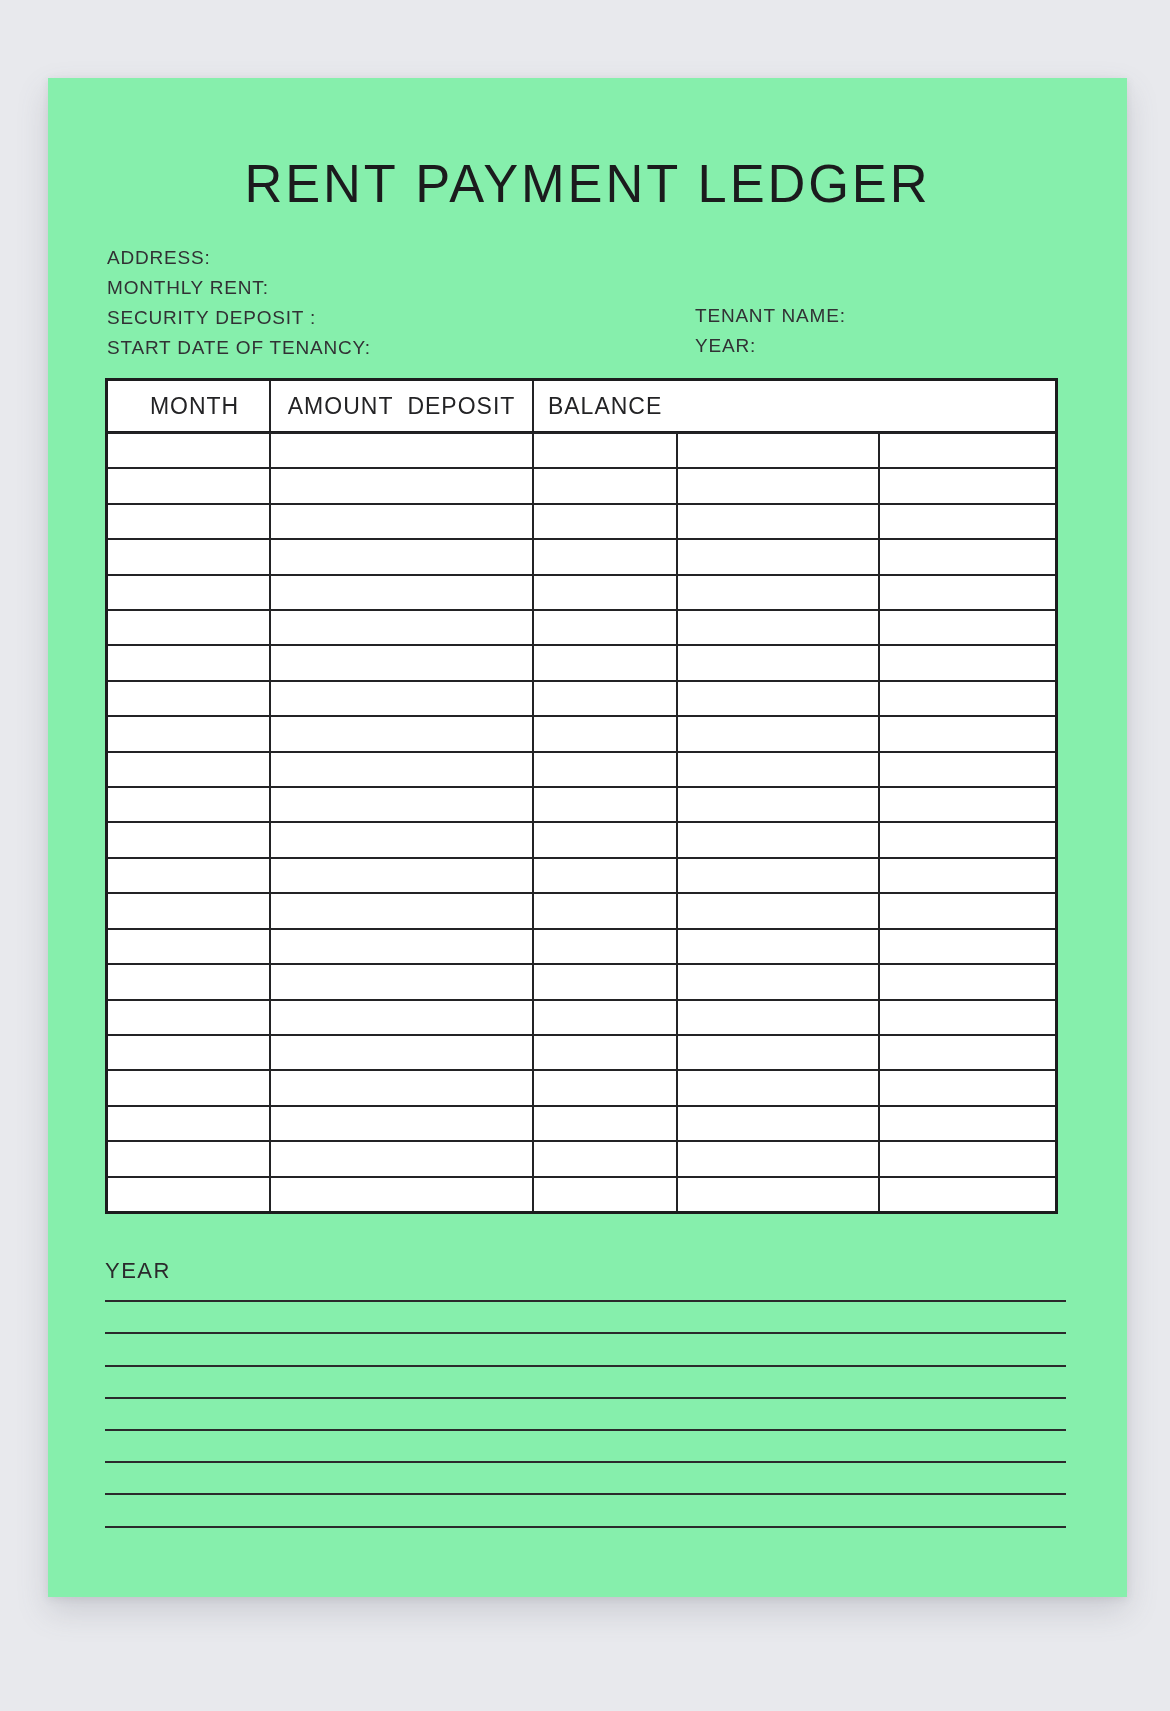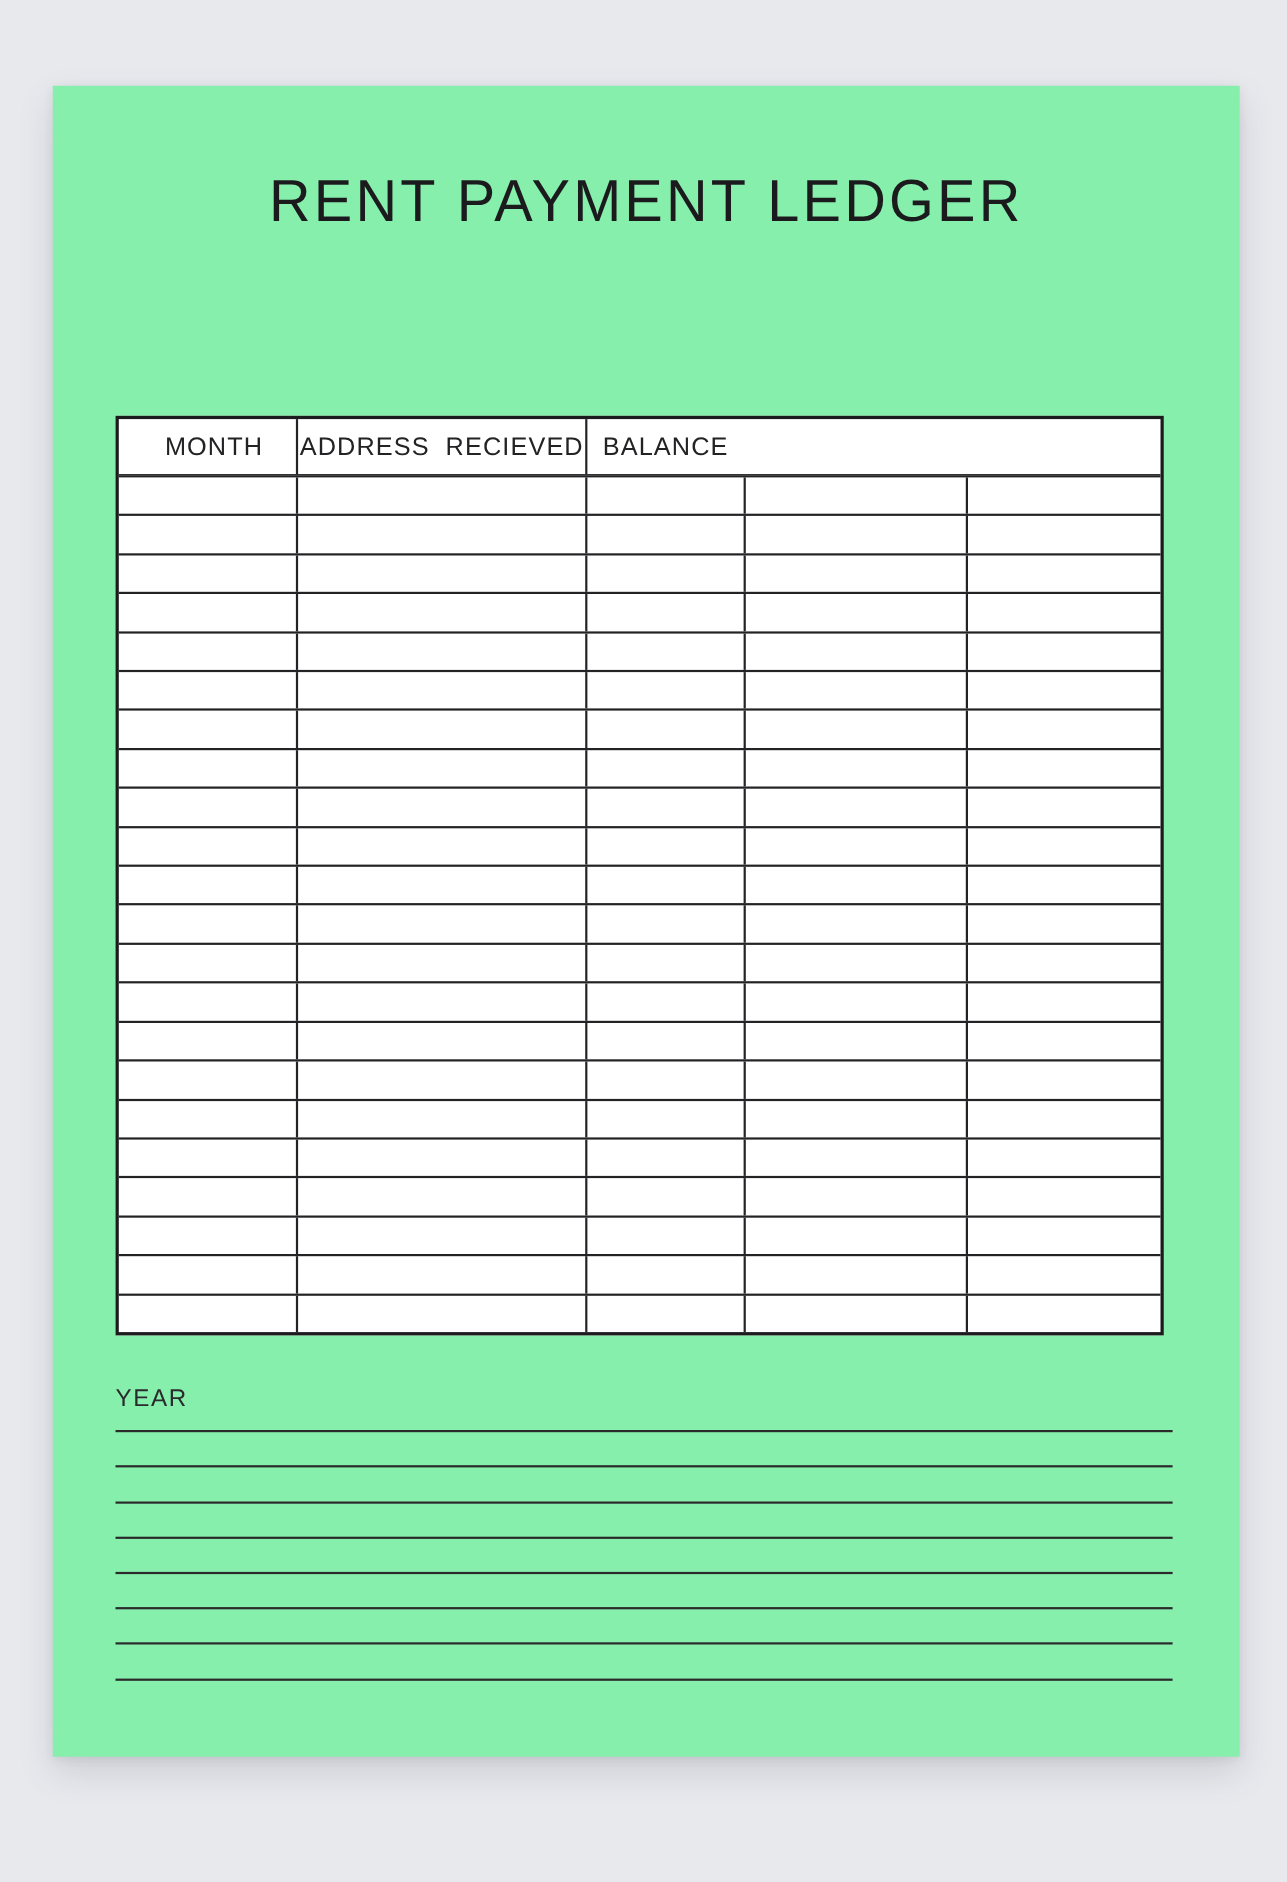--- a/index.html
+++ b/index.html
@@ -67,25 +67,35 @@
   }
   .note-line{height:30.2px;border-bottom:2px solid #2a2a2c;}
 </style>
 </head>
 <body style="background: rgb(232, 233, 237);">
 
 <div class="paper">
 
   <h1 class="title">RENT PAYMENT LEDGER</h1>
 
+  <div class="info-block info-left">
+      <div class="info-line">ADDRESS:</div>
+      <div class="info-line">MONTHLY RENT:</div>
+      <div class="info-line">SECURITY DEPOSIT :</div>
+      <div class="info-line">START DATE OF TENANCY:</div>
+    </div>
+  <div class="info-block info-right">
+      <div class="info-line">TENANT NAME:</div>
+      <div class="info-line">YEAR:</div>
+    </div>
 
   <div class="ledger">
     <div class="t-row header">
         <div class="t-cell c0">MONTH</div>
-        <div class="t-cell c1">ADDRESS RECIEVED</div>
+        <div class="t-cell c1">AMOUNT DEPOSIT</div>
         <div class="t-cell c2">BALANCE</div>
       </div>
 
   <div class="t-row">
         <div class="t-cell c0"></div>
         <div class="t-cell c1"></div>
         <div class="t-cell c2"></div>
         <div class="t-cell c3"></div>
         <div class="t-cell c4"></div>
       </div>

